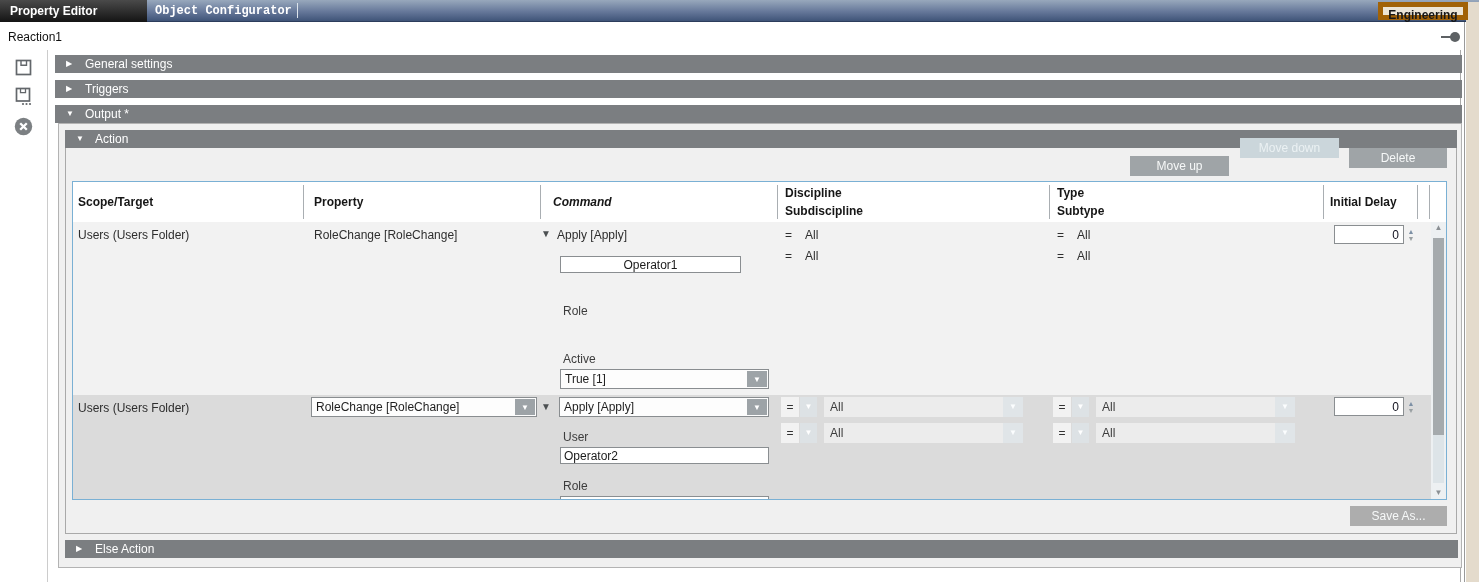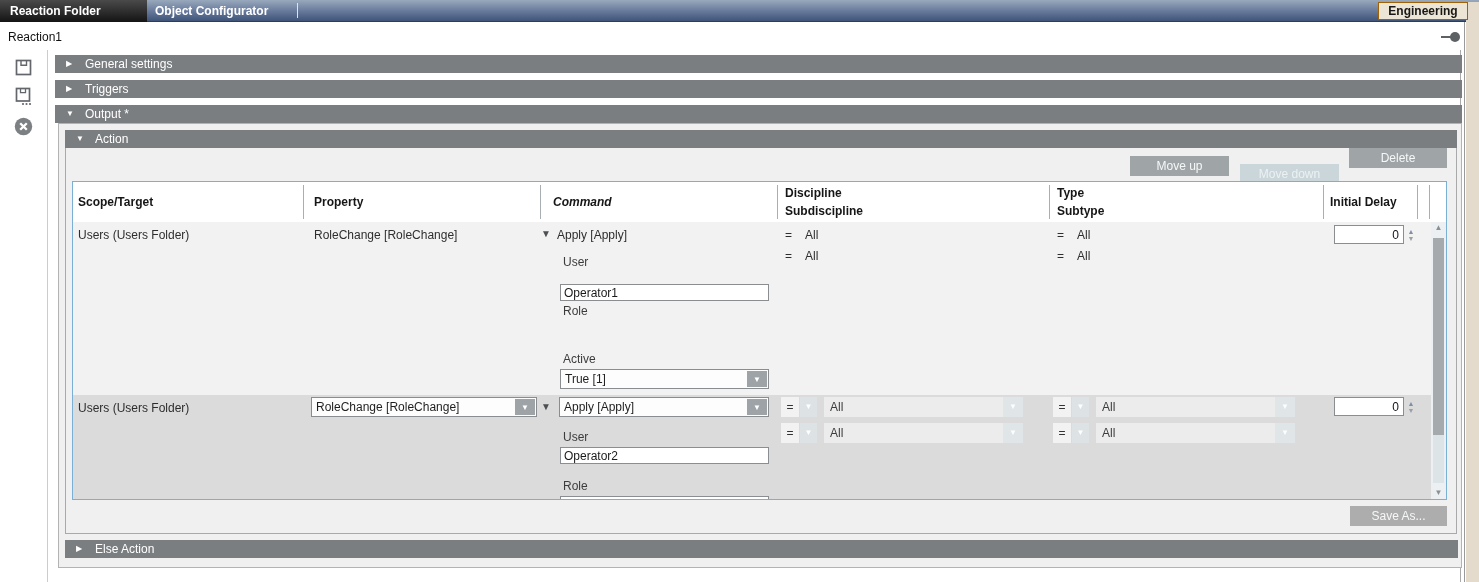--- a/index.html
+++ b/index.html
@@ -6,27 +6,27 @@
   body { margin:0; background:#ffffff; font-family:"Liberation Sans",sans-serif; font-size:12px; color:#2b2b2b; }
   .page { position:relative; width:1479px; height:582px; overflow:hidden; background:#fff; }
   .abs { position:absolute; }
 
   
   #topbar { left:0; top:0; width:1479px; height:22px;
     background:linear-gradient(to bottom,#98a8bc 0%,#66789a 55%,#3f5478 100%);
     border-bottom:1px solid #2c3d5c; }
   #tab-active { left:0; top:0; width:147px; height:22px; line-height:22px; padding-left:10px;
     background:linear-gradient(to bottom,#4a4a4a 0%,#141414 100%); color:#fff; font-weight:bold; }
-  #tab-secondary { left:155px; top:0; height:32px; line-height:22px; color:#fff; font-weight:bold; }
+  #tab-secondary { left:155px; top:0; height:32px; line-height:22px; color:#fff; font-weight:bold;font-family:Liberation Mono, monospace; }
   #tab-sep { left:297px; top:3px; width:1px; height:15px; background:#dde4ec; }
   #beige-strip { left:1466px; top:2px; width:13px; height:580px; background:#e4dbcc; }
   #edge-line-a { left:1460px; top:50px; width:1px; height:532px; background:#aaaaaa; }
   #edge-line-b { left:1464px; top:22px; width:1px; height:560px; background:#9a9a9a; }
   #engineering-btn { left:1378px; top:2px; width:90px; height:18px; background:#ece5d6;
-    border:1px solid #a16207; text-align:center; line-height:16px; font-weight:bold; color:#171717; }
+    border:5px solid #a16207; text-align:center; line-height:16px; font-weight:bold; color:#171717; }
 
   
   #reaction-name { left:8px; top:30px; color:#111; }
   #pin-line { left:1441px; top:36px; width:11px; height:2px; background:#5d6164; }
   #pin-circle { left:1450px; top:32px; width:10px; height:10px; border-radius:50%; background:#5d6164; }
 
   
   #rail-divider { left:47px; top:50px; width:1px; height:532px; background:#cccccc; }
   .rail-icon { left:14px; width:20px; height:20px; cursor:pointer; }
   #icon-save { top:58px; }
@@ -42,21 +42,21 @@
   #bar-output { left:55px; top:105px; width:1407px; }
   #bar-action { left:65px; top:130px; width:1392px; z-index:3; }
   #bar-else { left:65px; top:540px; width:1393px; z-index:3; }
 
   #output-panel { left:58px; top:123px; width:1404px; height:445px; background:#f0f0f0; border:1px solid #b3b3b3; z-index:1; }
   #action-panel { left:65px; top:130px; width:1392px; height:404px; background:#f0f0f0; border:1px solid #a9a9a9; z-index:2; }
 
   
   .gray-btn { height:20px; line-height:20px; text-align:center; background:#9fa4a7; color:#f6f8f8; cursor:pointer; z-index:4; }
   #btn-moveup { left:1130px; top:156px; width:99px; }
-  #btn-movedown { left:1240px; top:164px; width:99px; background:#cbd6db; color:#ebf1f3; cursor:default; }
+  #btn-movedown { left:1240px; top:138px; width:99px; background:#cbd6db; color:#ebf1f3; cursor:default; }
   #btn-delete { left:1349px; top:148px; width:98px; }
   #btn-saveas { left:1350px; top:506px; width:97px; background:#adadad; }
 
   
   #table { left:72px; top:181px; width:1375px; height:319px; background:#fff; border:1px solid #7ab0d4; z-index:4; }
   .hlabel { position:absolute; font-weight:bold; color:#161616; white-space:nowrap; }
   #h-scope { left:5px; top:13px; }
   #h-property { left:241px; top:13px; }
   #h-command { left:480px; top:13px;font-style:italic; }
   #h-discipline { left:712px; top:4px; }
@@ -90,21 +90,21 @@
   .combo-dis .cval { position:absolute; left:6px; top:3px; right:22px; white-space:nowrap; overflow:hidden; color:#3c3c3c; }
   .combo-dis .carrow { position:absolute; right:0; top:0; width:20px; height:20px; background:#e0e5e8;
     color:#fbfdfe; font-size:8px; text-align:center; line-height:20px; }
   .opbox { position:absolute; width:18px; height:20px; background:#f2f2f2; text-align:center; line-height:20px; color:#333; }
   .oparrow { position:absolute; width:17px; height:20px; background:#dde2e5; color:#fff; font-size:8px;
     text-align:center; line-height:20px; cursor:pointer; }
 
   
   #r1-scope { left:5px; top:6px; } #r1-prop { left:241px; top:6px; }
   #r1-cmdtri { left:468px; top:7px; } #r1-cmd { left:484px; top:6px; }
-  #r1-user-label { left:490px; top:33px; } #r1-user-input { left:487px; top:62px; width:209px; }
+  #r1-user-label { left:490px; top:33px; } #r1-user-input { left:487px; top:34px; width:181px;text-align:center; }
   #r1-role-label { left:490px; top:82px; } #r1-role-input { left:487px; top:98px; width:209px; }
   #r1-active-label { left:490px; top:130px; } #r1-active-combo { left:487px; top:147px; width:209px; }
   #r1-d-op1 { left:712px; top:6px; } #r1-d-val1 { left:732px; top:6px; }
   #r1-d-op2 { left:712px; top:27px; } #r1-d-val2 { left:732px; top:27px; }
   #r1-t-op1 { left:984px; top:6px; } #r1-t-val1 { left:1004px; top:6px; }
   #r1-t-op2 { left:984px; top:27px; } #r1-t-val2 { left:1004px; top:27px; }
   #r1-delay { left:1261px; top:3px; } #r1-spin { left:1332px; top:3px; }
 
   
   #r2-scope { left:5px; top:6px; }
@@ -126,21 +126,21 @@
   #vs-up { top:0; } #vs-dn { bottom:0; }
   #vs-thumb { position:absolute; left:2px; top:16px; width:11px; height:197px; background:#a5aaad; cursor:pointer; }
   #vs-sub { position:absolute; left:2px; top:213px; width:11px; height:48px; background:#dde4e8; }
 </style>
 </head>
 <body>
 
 <div class="page">
 
   <div class="abs" id="topbar">
-    <div class="abs" id="tab-active">Reaction Folder</div>
+    <div class="abs" id="tab-active">Property Editor</div>
     <div class="abs" id="tab-secondary">Object Configurator</div>
     <div class="abs" id="tab-sep"></div>
   </div>
   <div class="abs" id="beige-strip"></div>
   <div class="abs" id="edge-line-a"></div>
   <div class="abs" id="edge-line-b"></div>
   <div class="abs" id="engineering-btn">Engineering</div>
 
   <div class="abs" id="reaction-name">Reaction1</div>
   <div class="abs" id="pin-line"></div>

